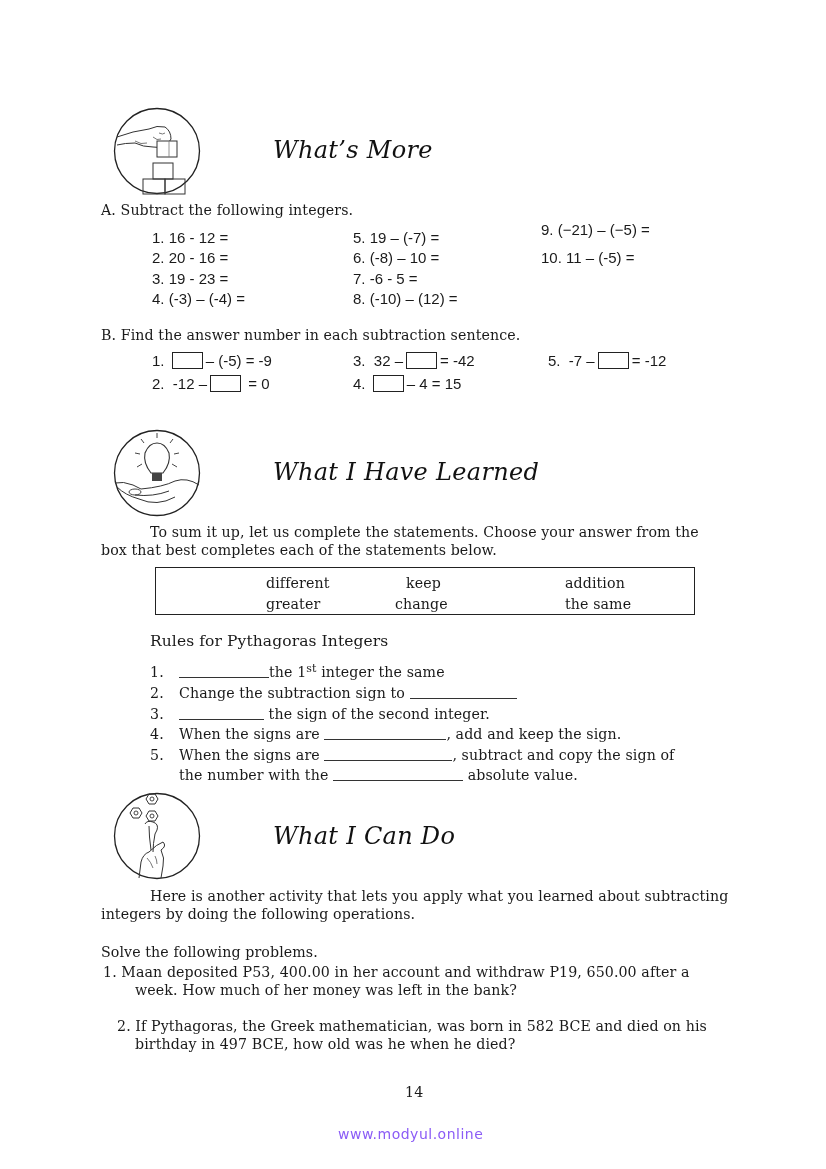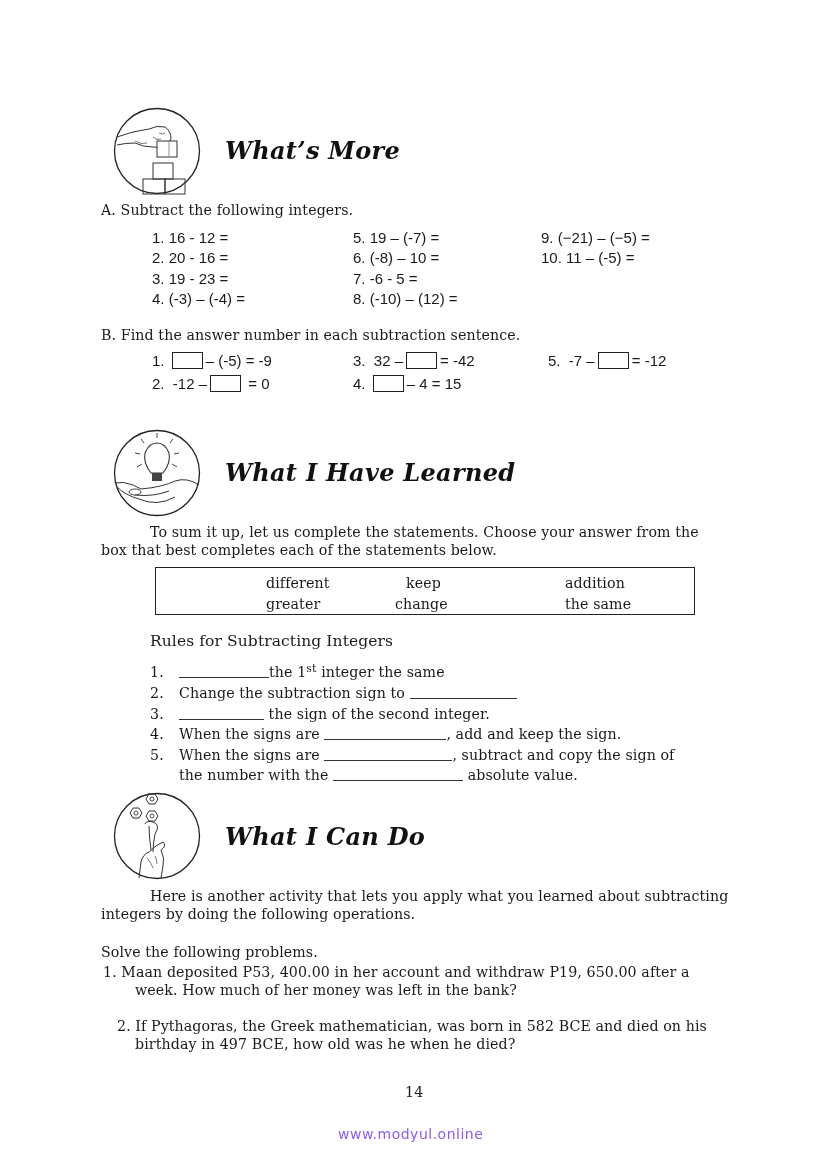--- a/index.html
+++ b/index.html
@@ -1,22 +1,22 @@
 <!DOCTYPE html>
 <html><head>
   <meta charset="utf-8">
   <style>
     html, body { margin: 0; padding: 0; background: #ffffff; }
     body { width: 826px; height: 1169px; position: relative; overflow: hidden;
       font-family: "DejaVu Serif", "Liberation Serif", serif; color: #1a1a1a; }
     .abs { position: absolute; }
     .txt { font-size: 14.2px; line-height: 18px; white-space: nowrap; letter-spacing: 0.1px; }
     .sans { font-family: "Liberation Sans", "DejaVu Sans", sans-serif; font-size: 15px; margin-left: 21px; }
-    .heading { font-family: "DejaVu Serif", serif; font-weight: bold; font-style: italic;
-      font-size: 24px; color: #111; letter-spacing: 0.3px; }
+    .heading { font-family: "DejaVu Serif", serif; font-weight: normal; font-style: italic;
+      font-size: 24px; color: #111; letter-spacing: 0.3px; margin-left: 48px; }
     .icon-circle { width: 88px; height: 88px; }
     .box { display: inline-block; width: 29px; height: 15px; border: 1px solid #222;
       vertical-align: -3px; margin: 0 3px; background: #fff; }
     .blank { display: inline-block; border-bottom: 1px solid #333; height: 13px; vertical-align: -1px; }
     .word-box { border: 1px solid #222; width: 538px; height: 46px; }
     sup { font-size: 11px; line-height: 0; vertical-align: 5px; margin-top: 12px; }
     .watermark { color: #8b5cf6; font-family: "DejaVu Sans", sans-serif; font-size: 14px; letter-spacing: 0.5px; }
   </style>
 </head>
 <body>
@@ -36,21 +36,21 @@
 <div class="abs txt" style="left:101px;top:201px">A. Subtract the following integers.</div>
 
 <div class="abs sans" style="left:131px;top:229px">1. 16  -  12 =</div>
 <div class="abs sans" style="left:131px;top:249px">2. 20  -  16 =</div>
 <div class="abs sans" style="left:131px;top:270px">3. 19  -  23 =</div>
 <div class="abs sans" style="left:131px;top:290px">4.  (-3) – (-4) =</div>
 <div class="abs sans" style="left:332px;top:229px">5.  19 – (-7) =</div>
 <div class="abs sans" style="left:332px;top:249px">6.  (-8) – 10 =</div>
 <div class="abs sans" style="left:332px;top:270px">7.  -6  -  5 =</div>
 <div class="abs sans" style="left:332px;top:290px">8.  (-10) – (12) =</div>
-<div class="abs sans" style="left:520px;top:229px">9.  (−21) – (−5)  =</div>
+<div class="abs sans" style="left:520px;top:221px">9.  (−21) – (−5)  =</div>
 <div class="abs sans" style="left:520px;top:249px">10. 11 – (-5)  =</div>
 
 <div class="abs txt" style="left:101px;top:326px">B. Find the answer number in each subtraction sentence.</div>
 
 <div class="abs sans" style="left:131px;top:352px">
   <span>1.</span>
   <span class="box"></span><span>– (-5) = -9</span>
 </div>
 <div class="abs sans" style="left:131px;top:375px">
   <span>2.</span>&nbsp;
@@ -90,21 +90,21 @@
 <div class="abs txt" style="left:101px;top:541px">box that best completes each of the statements below.</div>
 
 <div class="abs word-box" style="left:155px;top:567px"></div>
 <div class="abs txt" style="left:266px;top:574px">different</div>
 <div class="abs txt" style="left:406px;top:574px">keep</div>
 <div class="abs txt" style="left:565px;top:574px">addition</div>
 <div class="abs txt" style="left:266px;top:595px">greater</div>
 <div class="abs txt" style="left:395px;top:595px">change</div>
 <div class="abs txt" style="left:565px;top:595px">the same</div>
 
-<div class="abs txt" style="left:150px;top:632px;font-size:15.5px">Rules for Subtracting Integers</div>
+<div class="abs txt" style="left:150px;top:632px;font-size:15.5px">Rules for Pythagoras Integers</div>
 
 <div class="abs txt" style="left:150px;top:663px">
   <span>1.</span>
 </div>
 <div class="abs txt" style="left:179px;top:663px">
   <span class="blank" style="width:90px"></span><span>the 1</span><sup>st</sup><span> integer the same</span>
 </div>
 
 <div class="abs txt" style="left:150px;top:684px">2.</div>
 <div class="abs txt" style="left:179px;top:684px">

